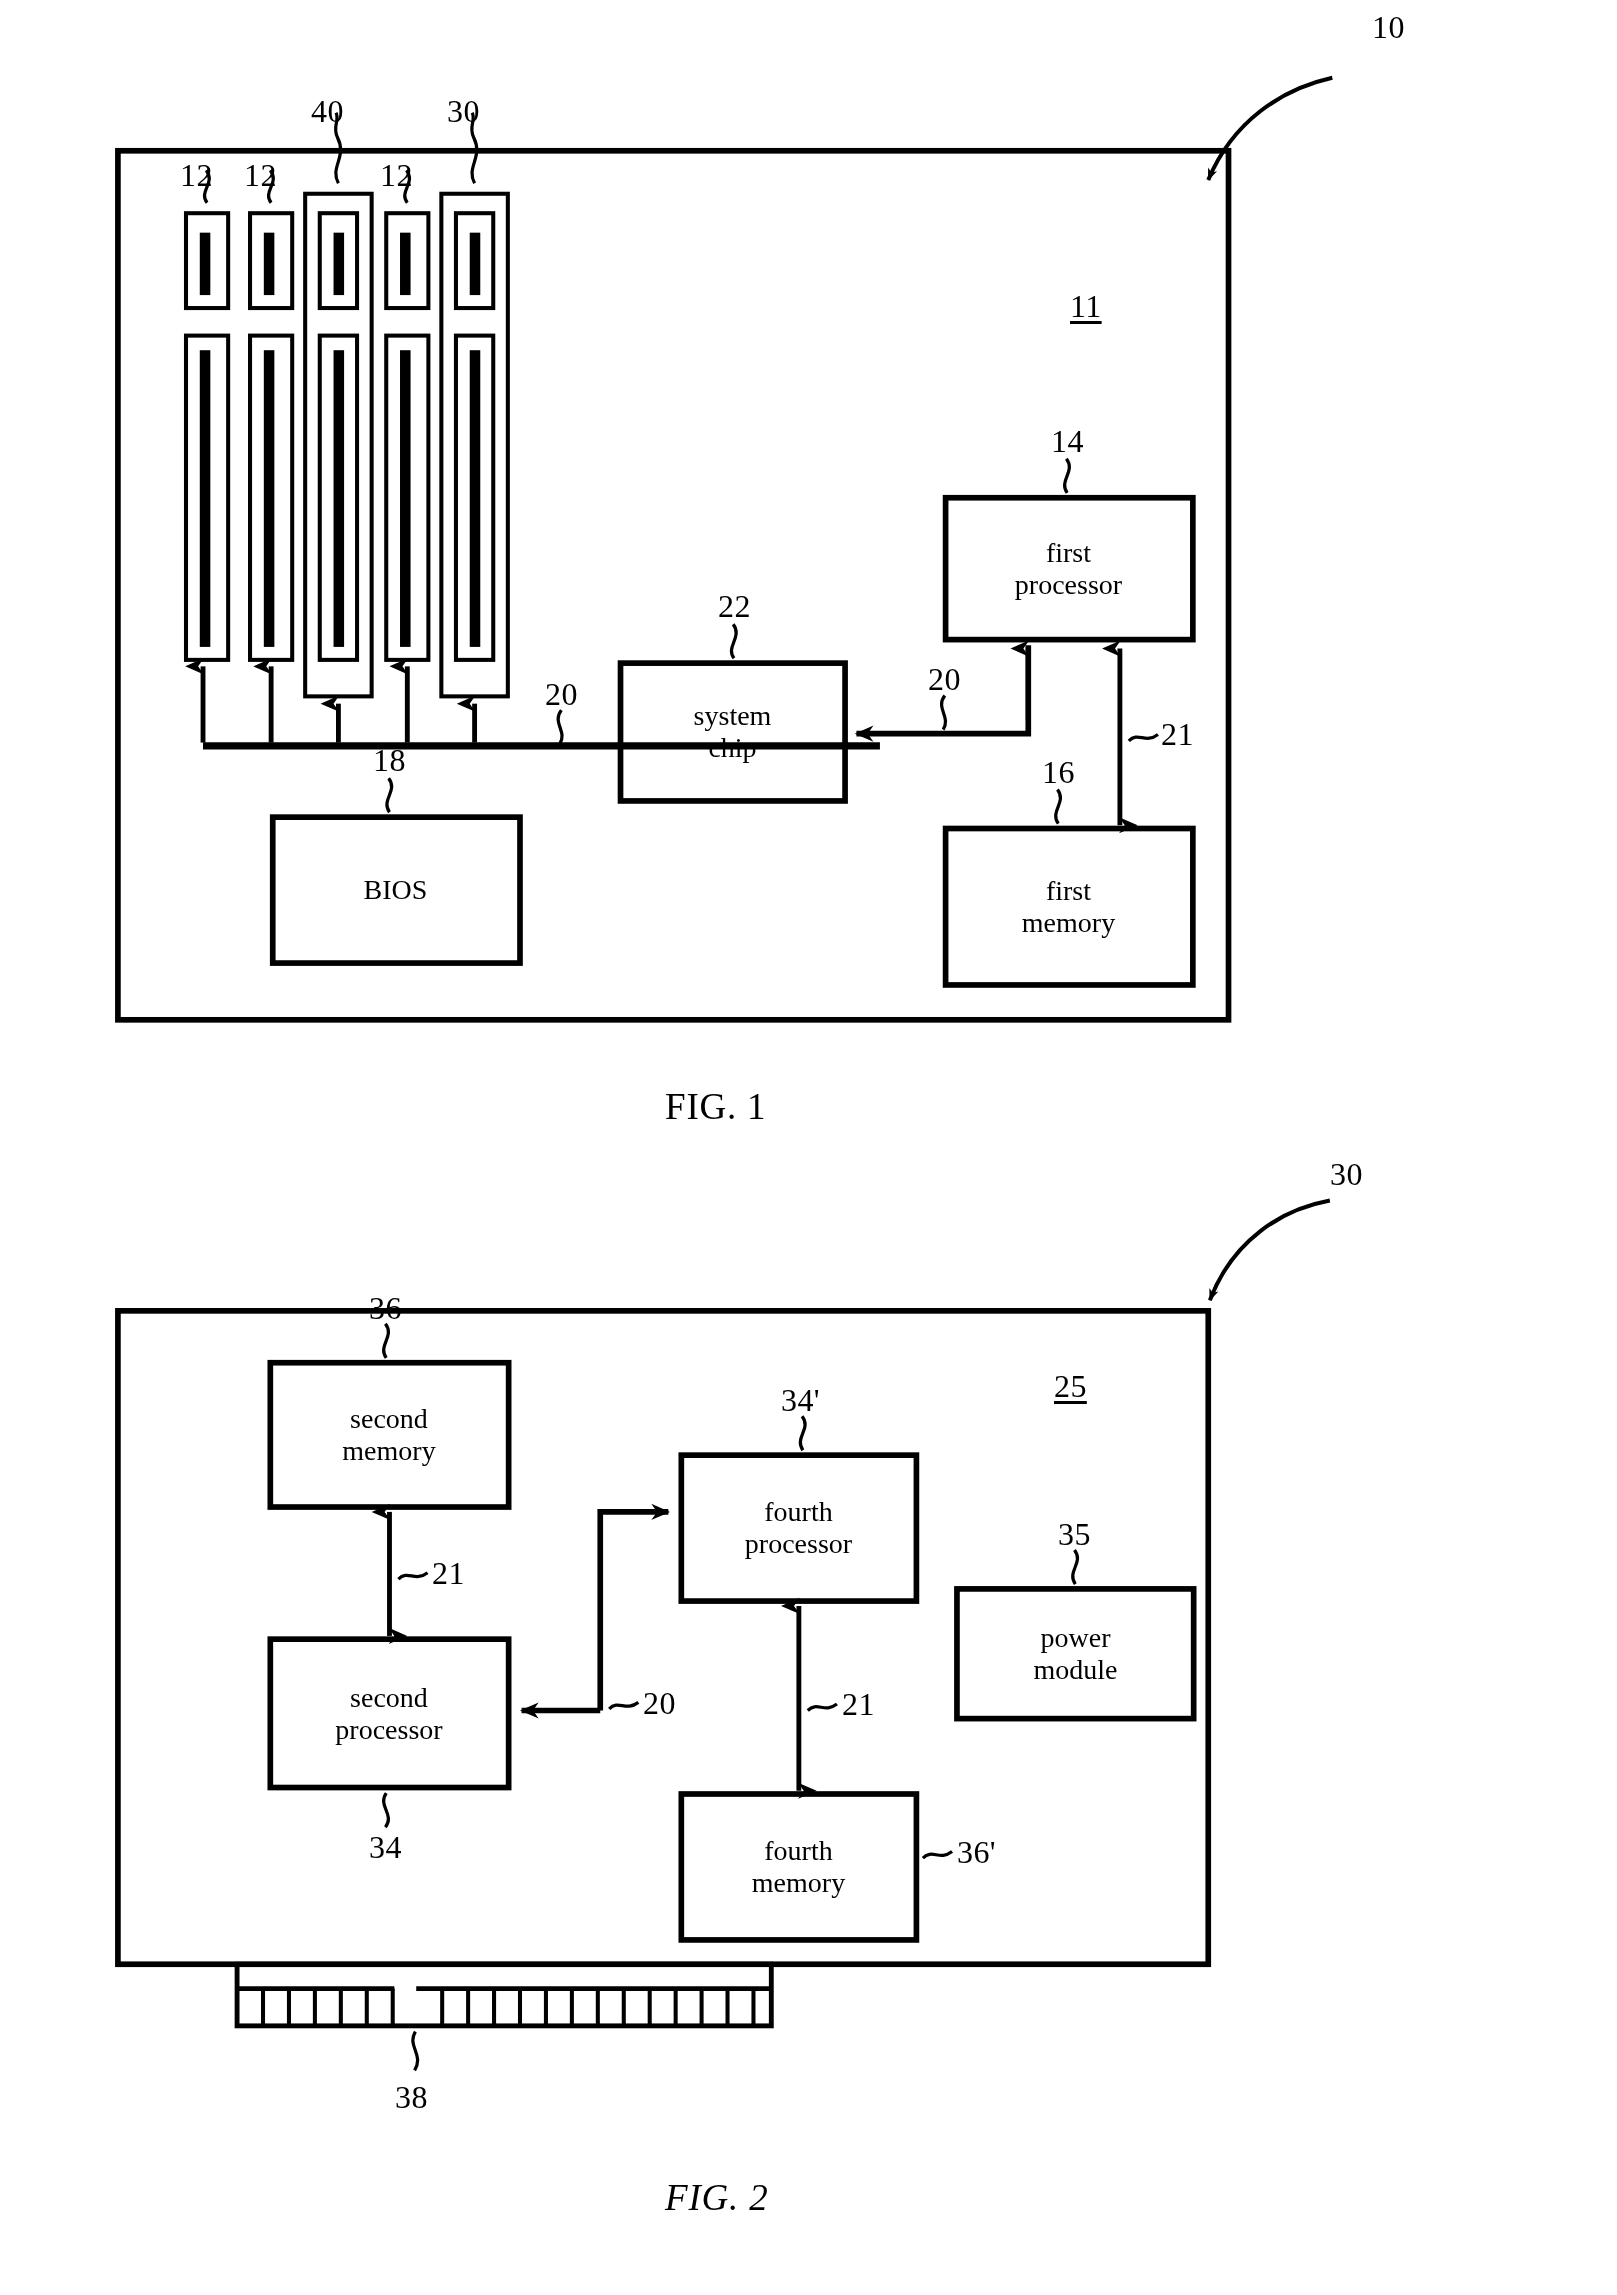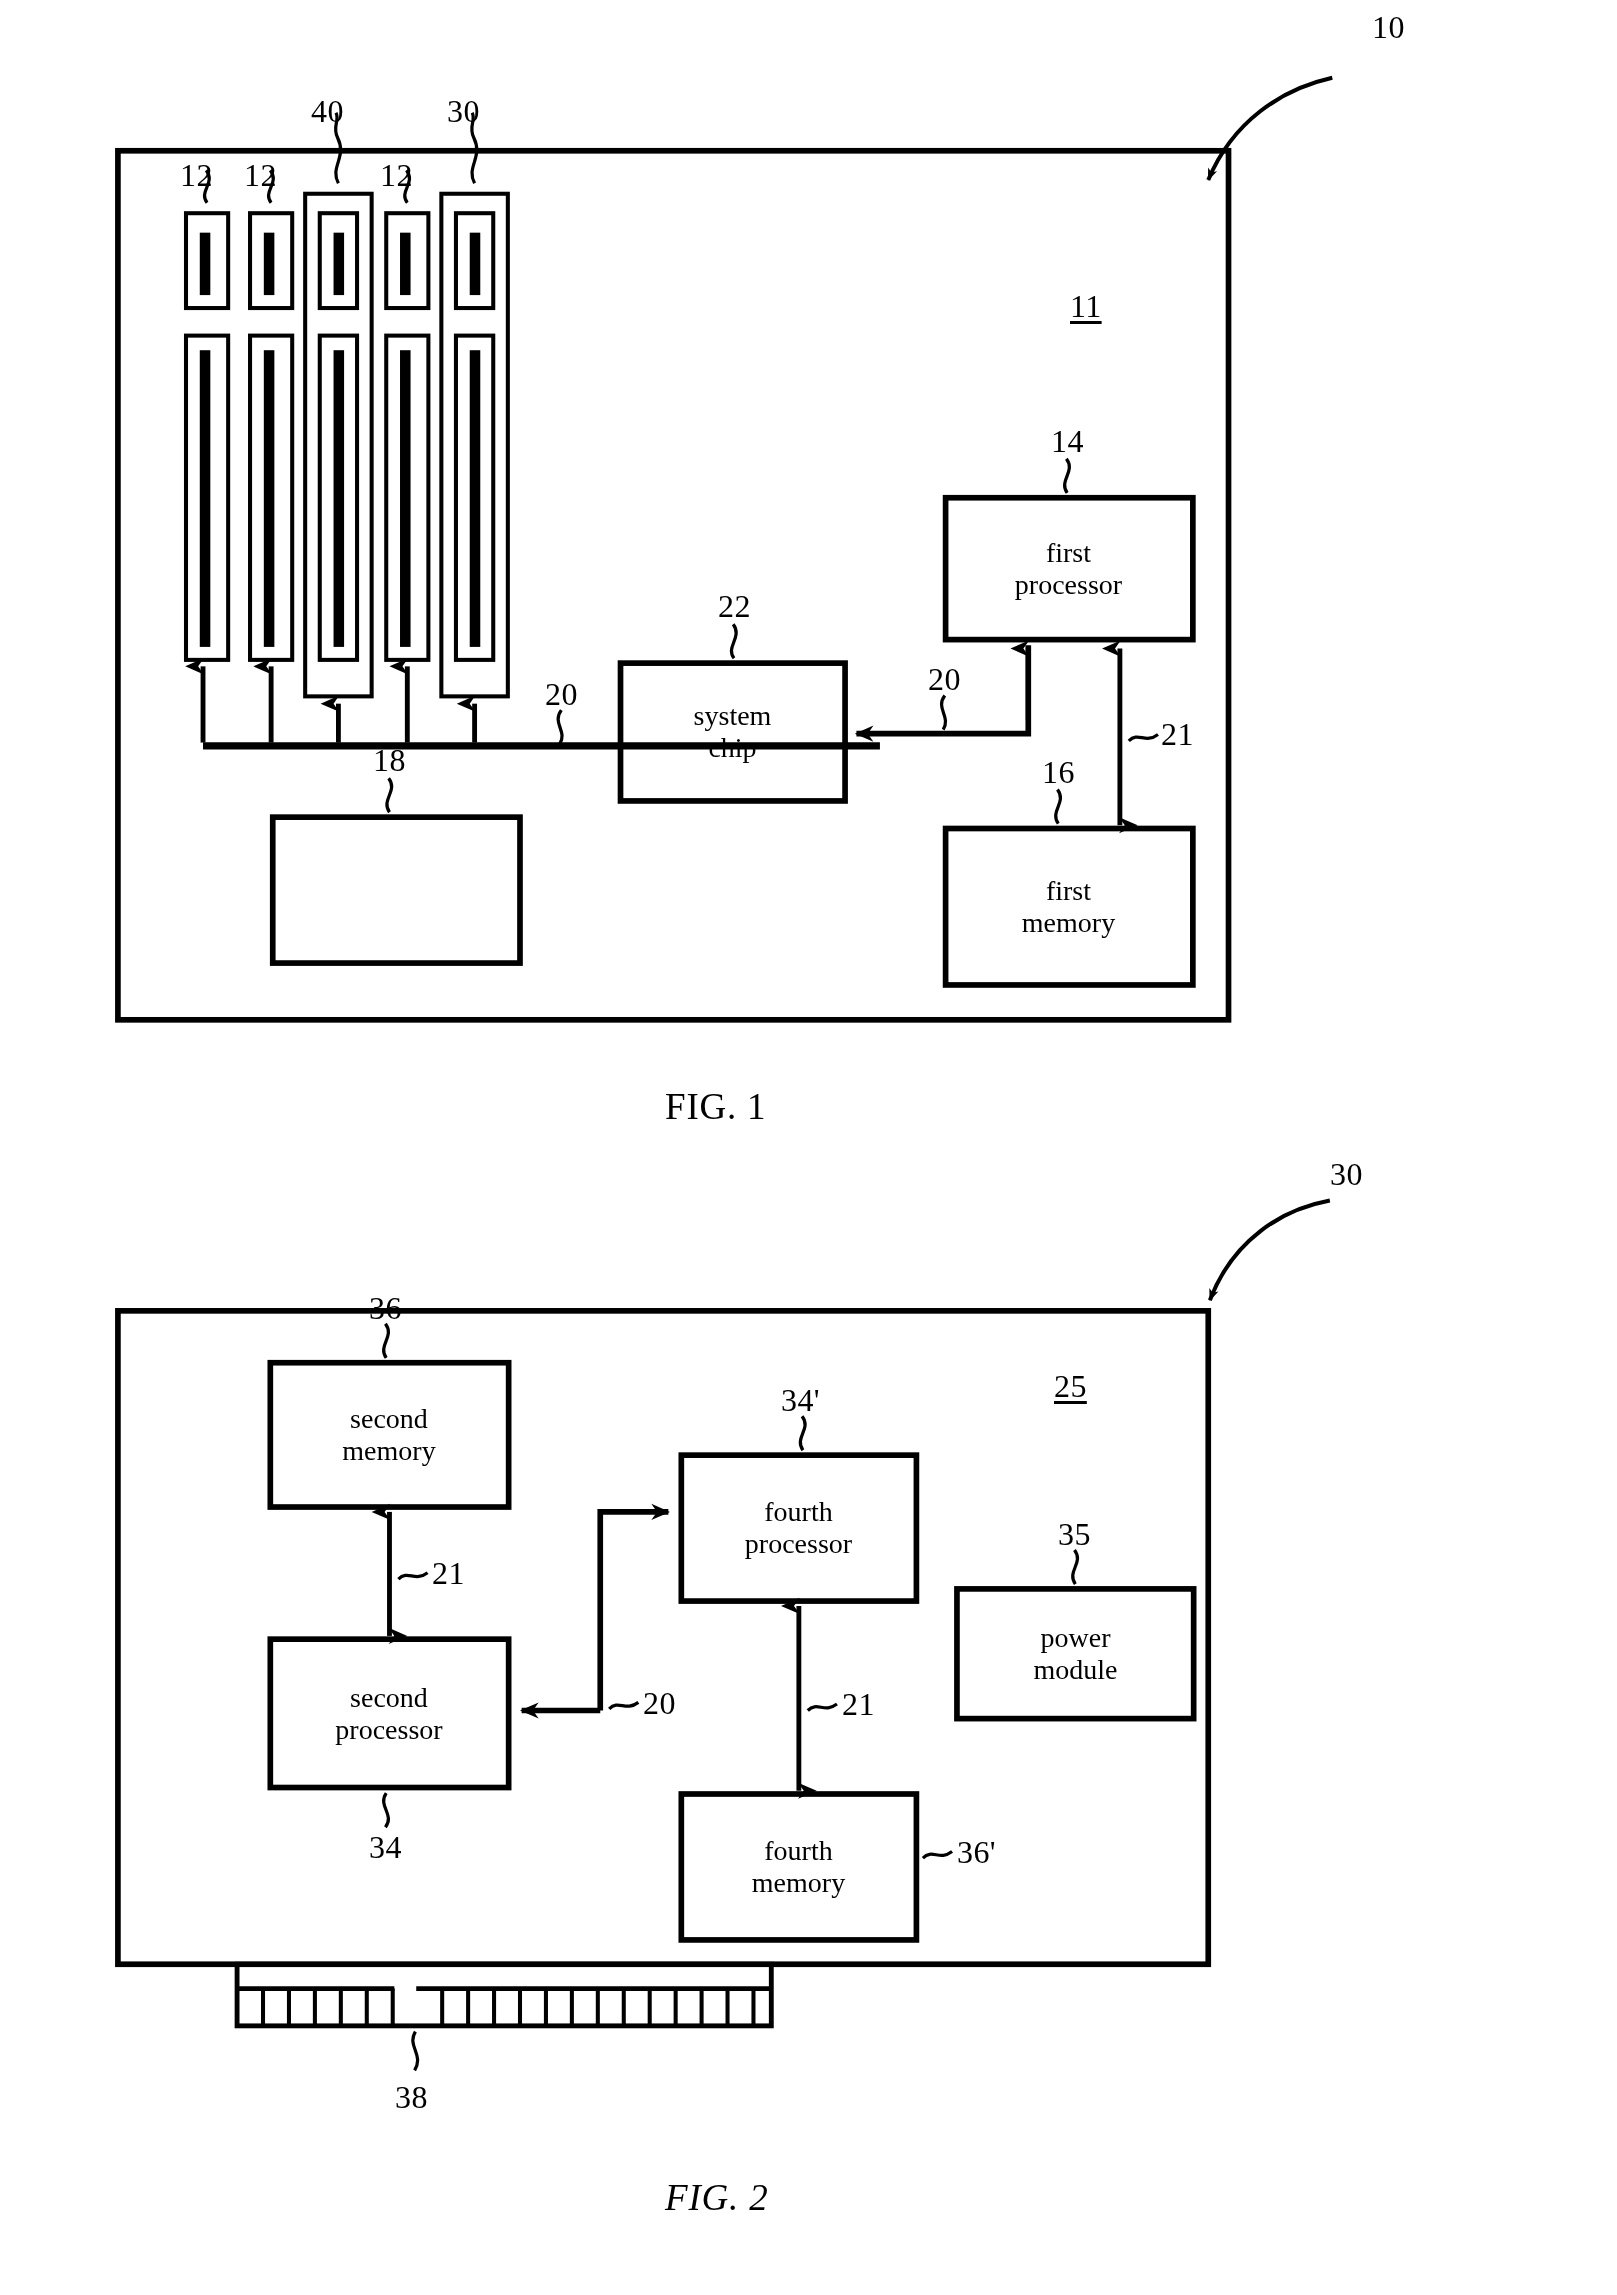--- a/index.html
+++ b/index.html
@@ -217,20 +217,21 @@
   <div class="ref-num" style="left:545px; top:678px;">20</div>
   <div class="ref-num" style="left:928px; top:663px;">20</div>
   <div class="ref-num" style="left:1161px; top:718px;">21</div>
 
   <div class="box-label" style="left:620px; top:663px; width:225px; height:138px;">system
 chip</div>
   <div class="box-label" style="left:945px; top:498px; width:247px; height:142px;">first
 processor</div>
   <div class="box-label" style="left:945px; top:829px; width:247px; height:156px;">first
 memory</div>
+  <div class="box-label" style="left:272px; top:817px; width:247px; height:146px;">BIOS</div>
 
   <div class="fig-caption" style="left:665px; top:1085px;">FIG. 1</div>
 
   <div class="ref-num" style="left:1330px; top:1158px;">30</div>
   <div class="ref-num underlined" style="left:1054px; top:1370px;">25</div>
 
   <div class="ref-num" style="left:369px; top:1292px;">36</div>
   <div class="ref-num" style="left:369px; top:1831px;">34</div>
   <div class="ref-num" style="left:781px; top:1384px;">34'</div>
   <div class="ref-num" style="left:957px; top:1836px;">36'</div>

